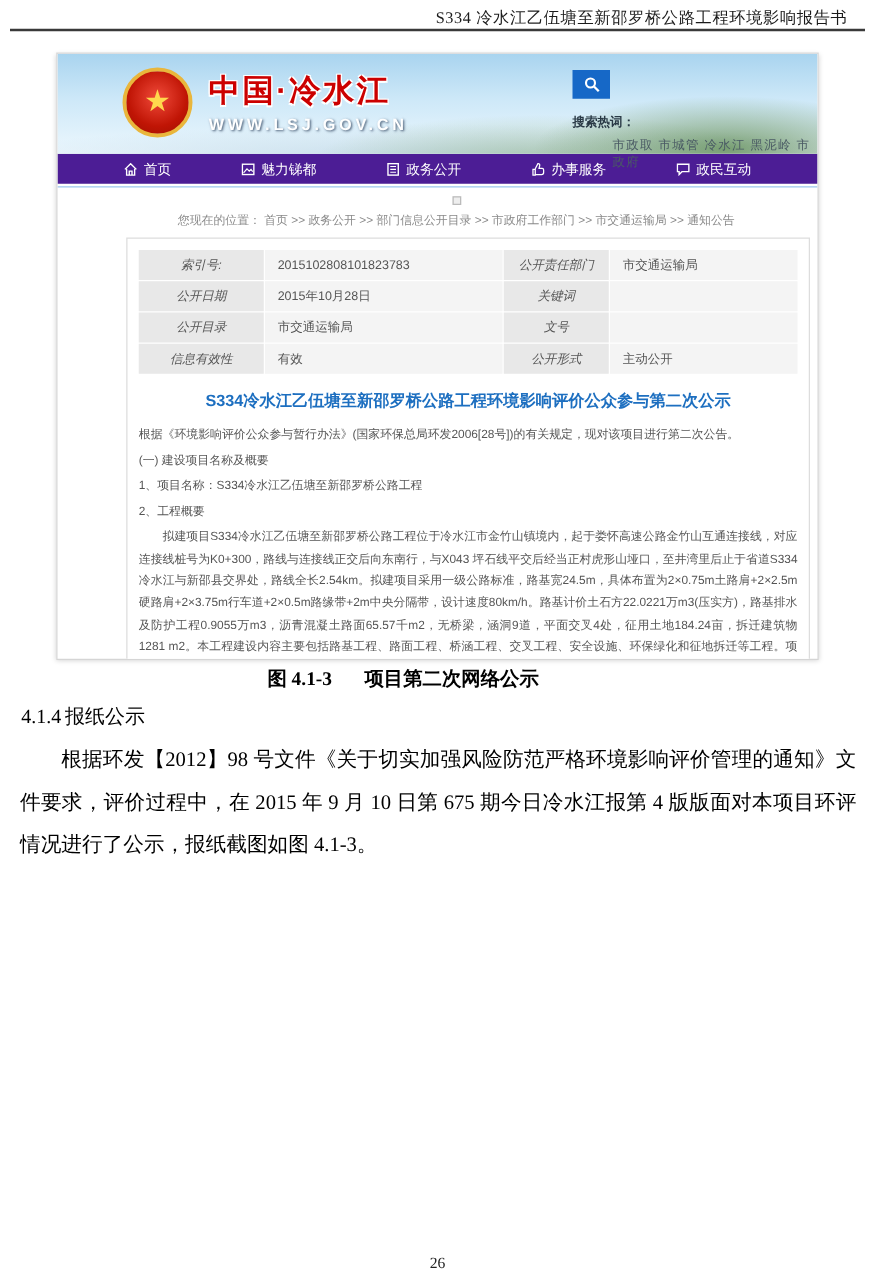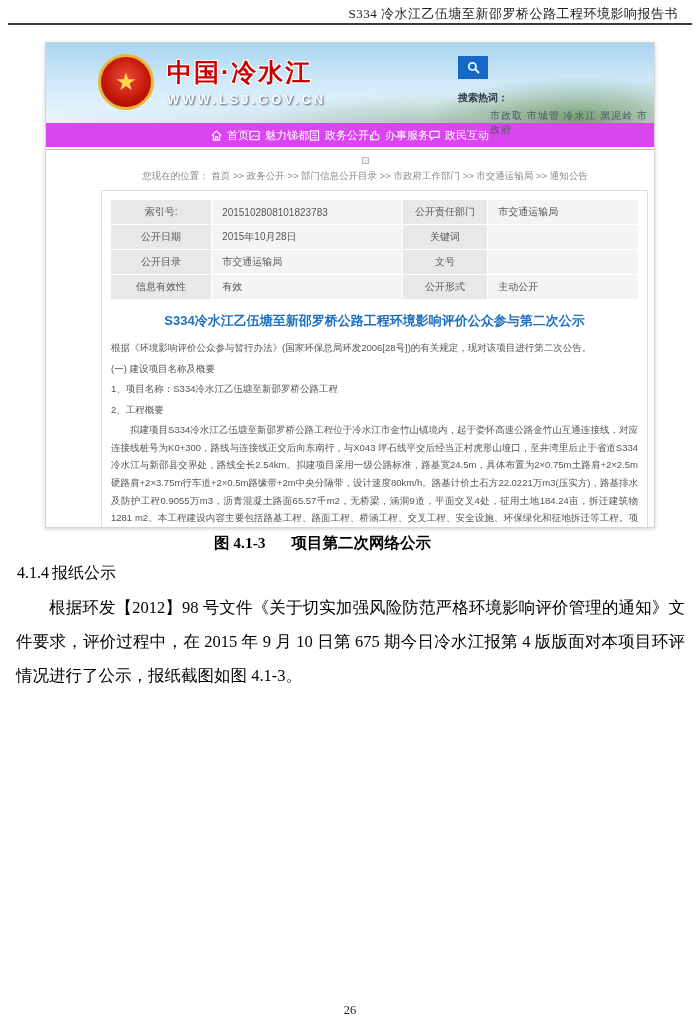--- a/index.html
+++ b/index.html
@@ -35,33 +35,33 @@
   .search-box { position:absolute; left:410px; top:13px; display:flex; }
   .search-input { width:148px; height:23px; border:1px solid #bcc6cc; background:#fff;
                   font-size:10px; padding:0 6px; color:#444; outline:none; }
   .search-input::placeholder { color:#999; }
   .search-btn { width:30px; height:23px; margin-left:2px; background:#1668c7; border:none;
                 display:flex; align-items:center; justify-content:center; cursor:pointer; }
   .hot { position:absolute; left:412px; top:48px; font-size:10px; }
   .hot-label { font-weight:bold; color:#2a3a46; }
   .hot-words { margin-top:4px; color:#4a5a64; letter-spacing:1px;margin-left:32px; }
 
-  .nav { height:24px; background:#d946ef; display:flex; align-items:center; justify-content:center;
-         }
+  .nav { height:24px; background:#4c1d95; display:flex; align-items:center; justify-content:center;
+         gap:56px; }
   .nav-item { display:flex; align-items:center; gap:5px; color:#fff; font-size:11px; cursor:pointer; }
   .nav-sub-rule { height:1px; background:#9cc6ee; margin-top:2px; }
 
   .crumbs { display:flex; align-items:center; gap:6px; padding:7px 6px 5px 36px;
             font-size:9.5px; color:#8a8a8a; white-space:nowrap;flex-direction:column; }
   .crumb-ico { width:7px; height:7px; border:1px solid #bbb; background:#eee; flex:0 0 auto; }
 
   .panel { margin:2px 6px 0 55px; height:352px; border:1px solid #ddd; background:#fff;
            padding:9px 9px 0 9px; overflow:hidden; }
   .irow { display:flex; gap:1px; height:24px; margin-bottom:1px; font-size:10px; color:#555; }
-  .cell-l { background:#e8e8e8; display:flex; align-items:center; justify-content:center; }
+  .cell-l { background:#e8e8e8; display:flex; align-items:center; justify-content:center;font-style:italic; }
   .cell-v { background:#f4f4f4; display:flex; align-items:center; padding-left:10px; }
   .w-l1 { width:19%; } .w-v1 { width:36%; } .w-l2 { width:16%; } .w-v2 { width:29%; flex:1; }
 
   .art-title { margin:13px 4px 9px; text-align:center; font-size:13px; font-weight:bold; color:#1d6fc0; }
   .art p { margin:0 0 3px; font-size:9.5px; line-height:1.85; color:#555; text-align:justify; }
   .ind2 { text-indent:2em; }
 
   
   .caption { position:absolute; top:533px; left:0; width:645px; text-align:center;
              font-size:15.5px; font-weight:bold; color:#000;

